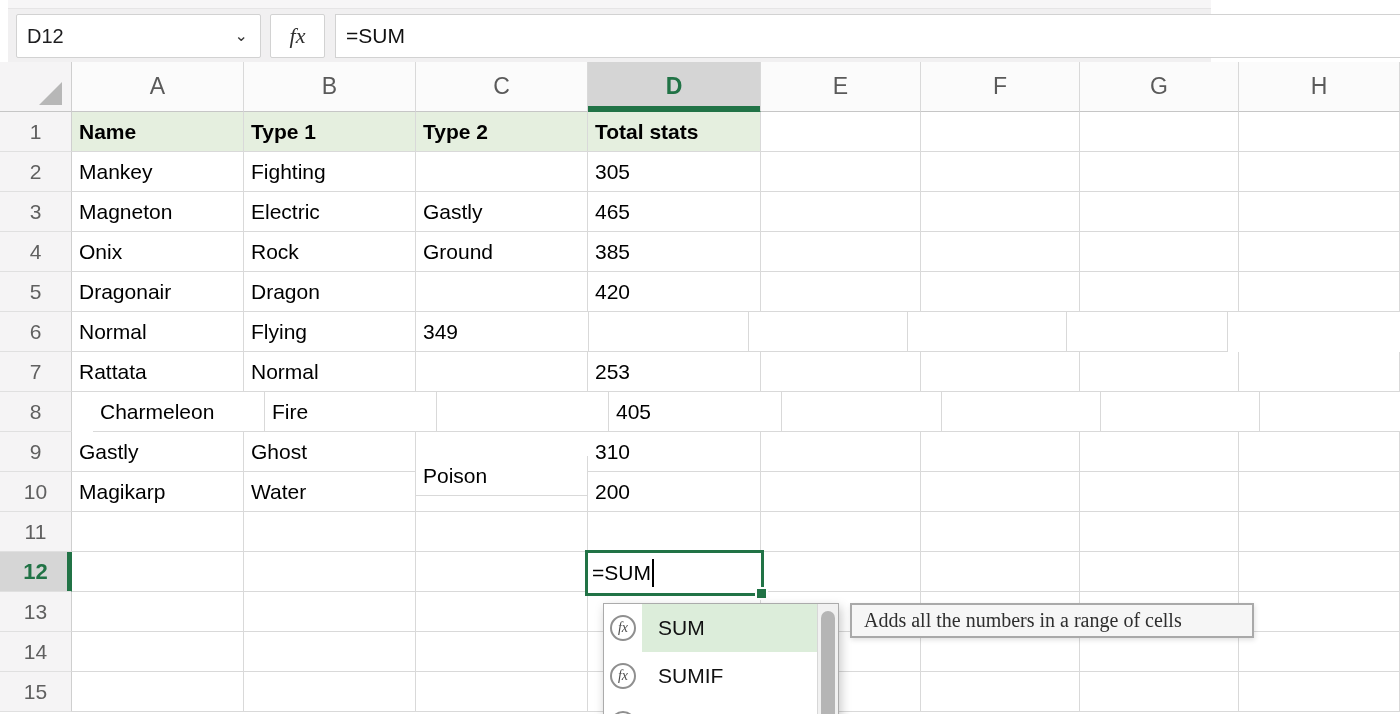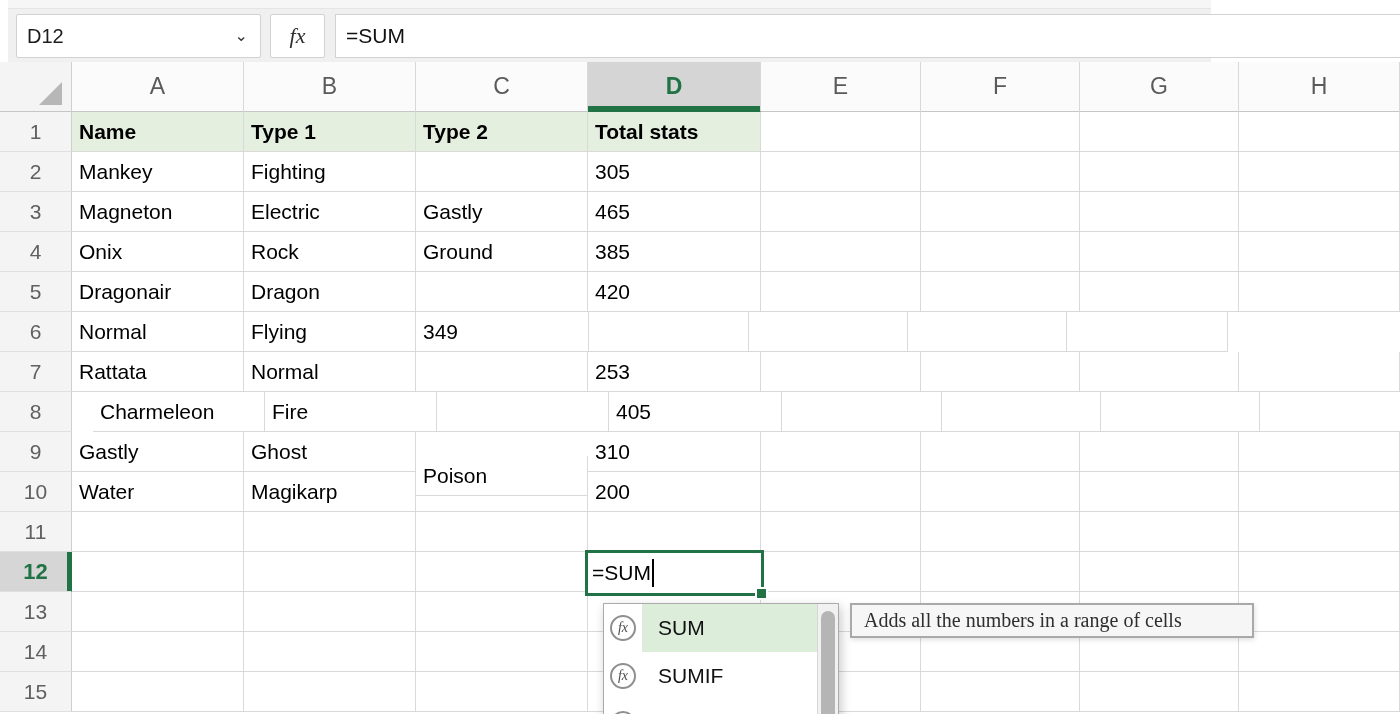--- a/index.html
+++ b/index.html
@@ -170,22 +170,22 @@
       <div class="cell" style="width: 172px;">Ghost</div>
       <div class="cell" style="width: 172px; margin-top: 24px;">Poison</div>
       <div class="cell" style="width: 173px;">310</div>
       <div class="cell" style="width: 160px;"></div>
       <div class="cell" style="width: 159px;"></div>
       <div class="cell" style="width: 159px;"></div>
       <div class="cell" style="width: 161px;"></div>
     </div>
     <div class="grid-row">
       <div class="row-h">10</div>
+      <div class="cell" style="width: 172px;">Magikarp</div>
       <div class="cell" style="width: 172px;">Water</div>
-      <div class="cell" style="width: 172px;">Magikarp</div>
       <div class="cell" style="width: 172px;"></div>
       <div class="cell" style="width: 173px;">200</div>
       <div class="cell" style="width: 160px;"></div>
       <div class="cell" style="width: 159px;"></div>
       <div class="cell" style="width: 159px;"></div>
       <div class="cell" style="width: 161px;"></div>
     </div>
     <div class="grid-row">
       <div class="row-h">11</div>
       <div class="cell" style="width: 172px;"></div>

